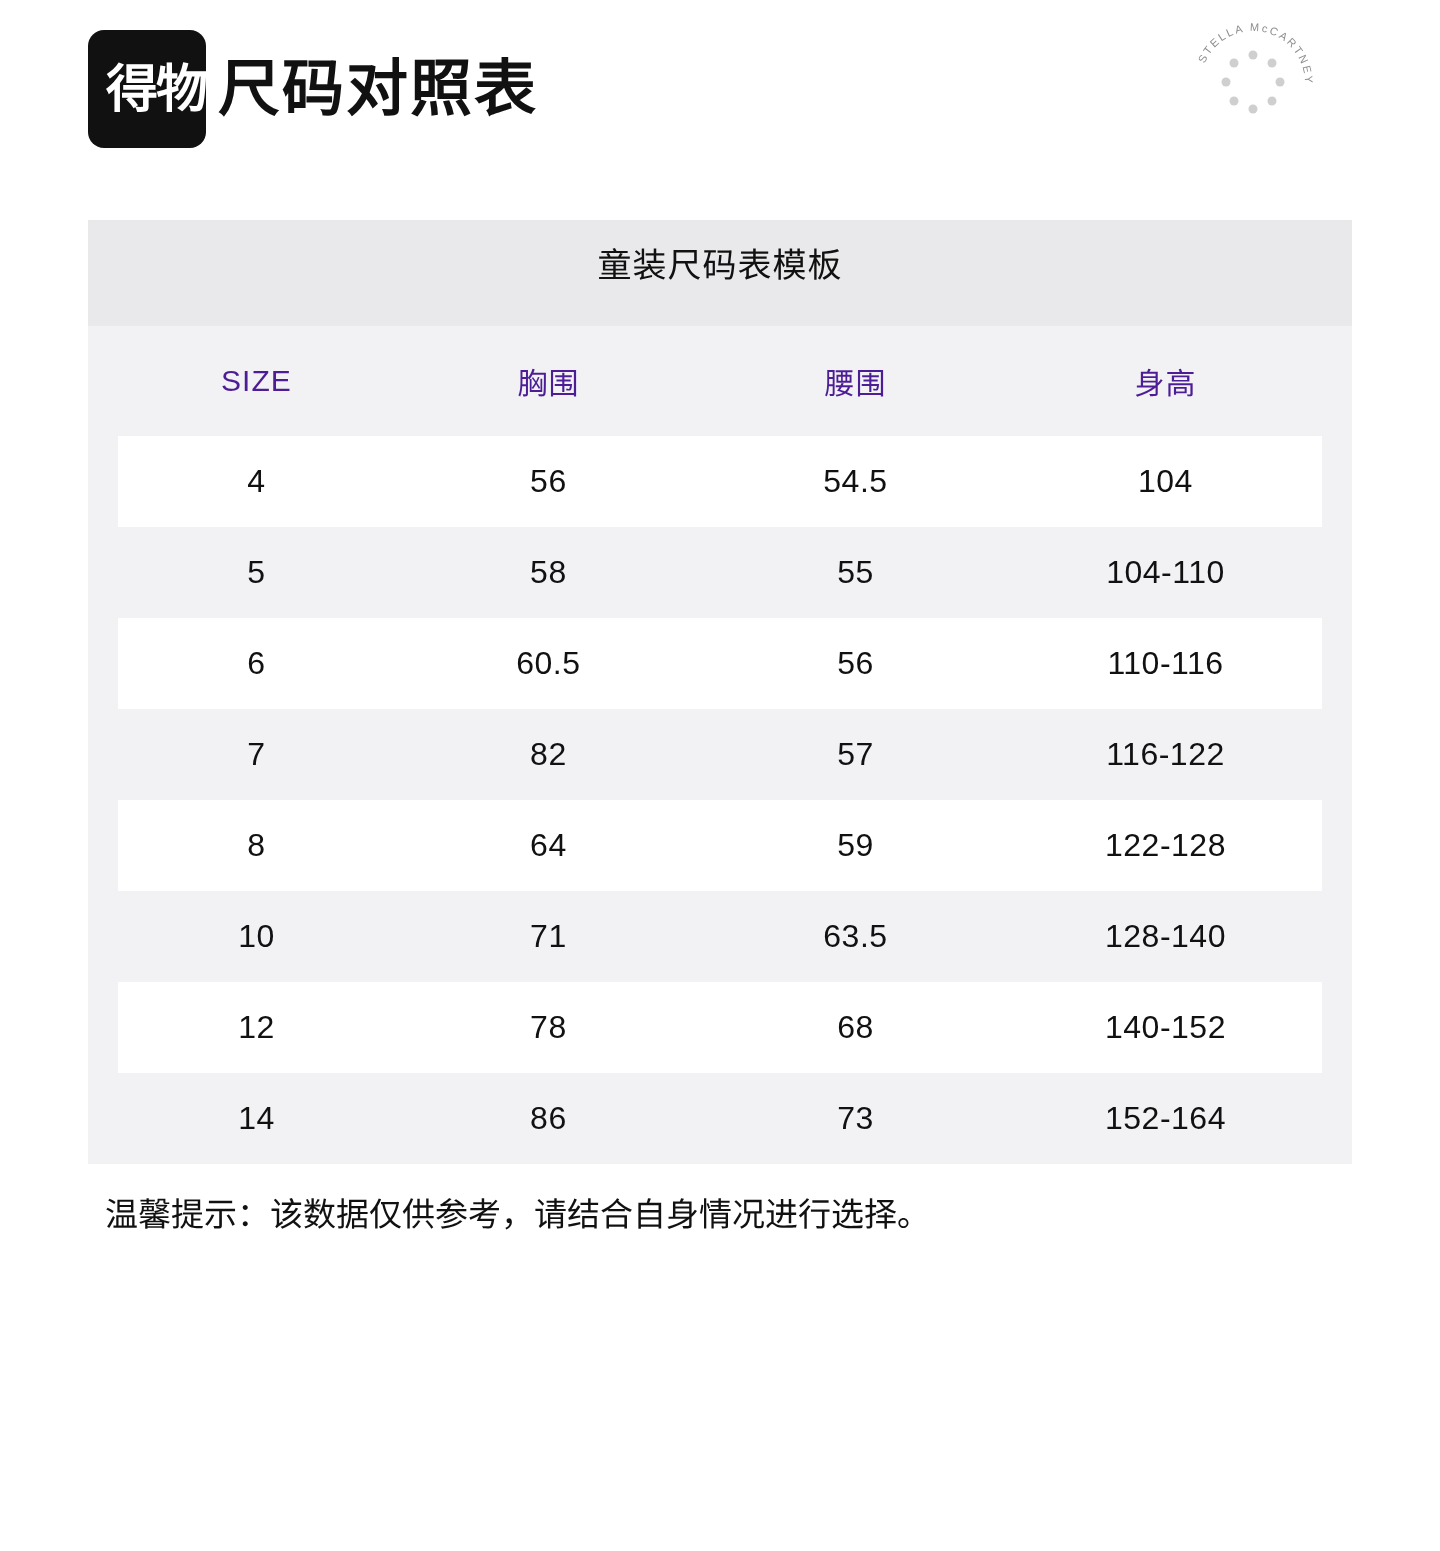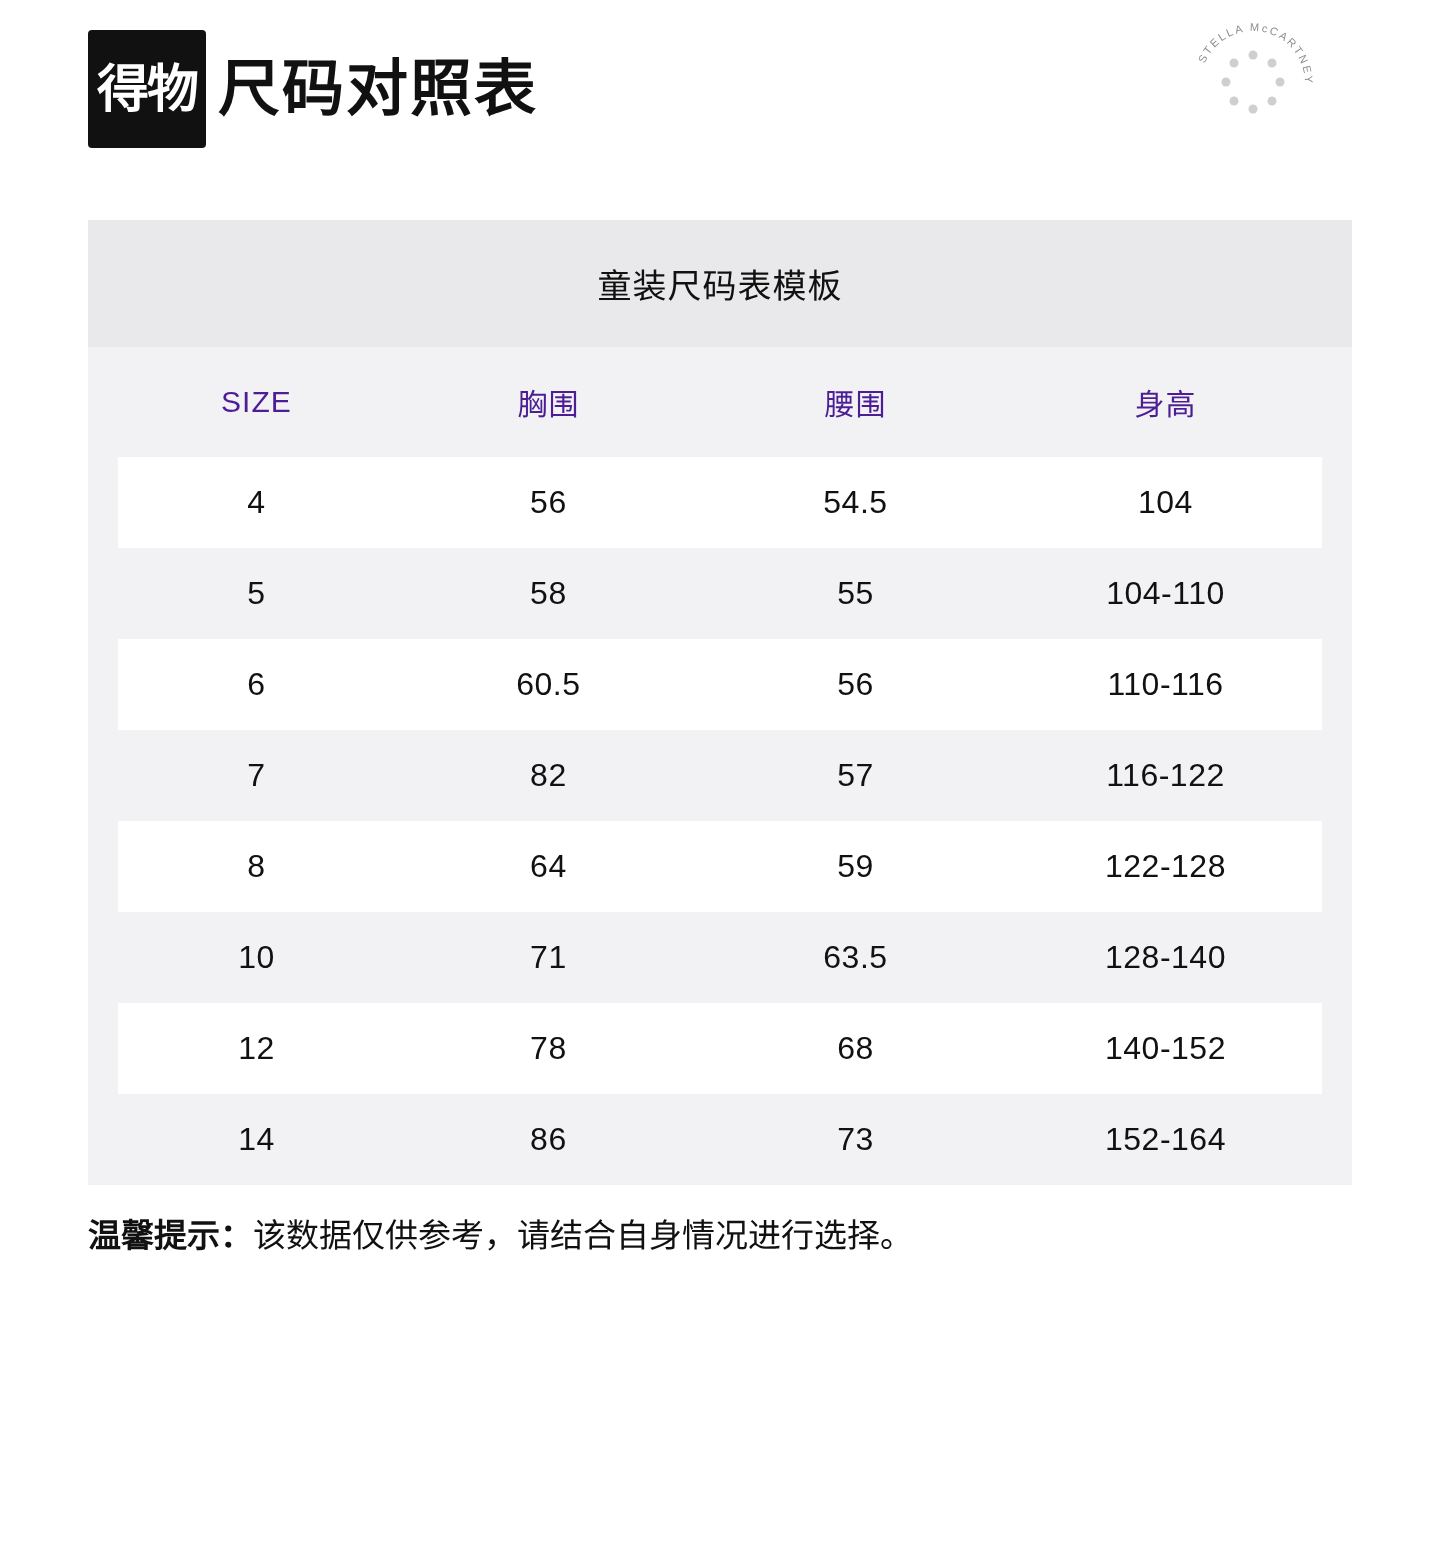--- a/index.html
+++ b/index.html
@@ -23,24 +23,24 @@
     align-items: center;
     padding: 28px 0 0 88px;
     position: relative;
     height: 150px;
     box-sizing: border-box;
   }
   .logo-badge {
     width: 118px;
     height: 118px;
     background: #111111;
-    border-radius: 4px;
+    border-radius: 16px;
     display: flex;
     align-items: center;
-    justify-content: center;
+    justify-content: flex-end;
     flex: 0 0 auto;
     text-decoration: underline;
   }
   .logo-badge .logo-text {
     color: #ffffff;
     font-size: 52px;
     font-weight: 700;
     letter-spacing: -2px;
     line-height: 1;
     font-family: "DejaVu Sans", "Liberation Sans", sans-serif;
@@ -77,21 +77,21 @@
   
   .table-wrap {
     margin: 70px 88px 0 88px;
   }
   .table-caption {
     background: #e9e9ec;
     text-align: center;
     font-size: 34px;
     font-weight: 500;
     color: #111111;
-    padding: 39px 0 39px 0;
+    padding: 18px 0 39px 0;
     letter-spacing: 1px;
   }
   table.size-table {
     width: 100%;
     border-collapse: collapse;
     table-layout: fixed;
     background: #f2f2f5;
   }
   table.size-table th {
     font-size: 30px;
@@ -129,21 +129,22 @@
   }
 
   
   .note {
     margin: 28px 88px 0 88px;
     font-size: 33px;
     line-height: 1.4;
     color: #111111;
   }
   .note .note-label {
-    font-weight: 700;
+    font-weight: 400;
+    margin-left: 17px;
   }
   .note .note-text {
     font-weight: 400;
     text-align: right;
   }
 </style>
 </head>
 <body>
 
 <div class="header">

